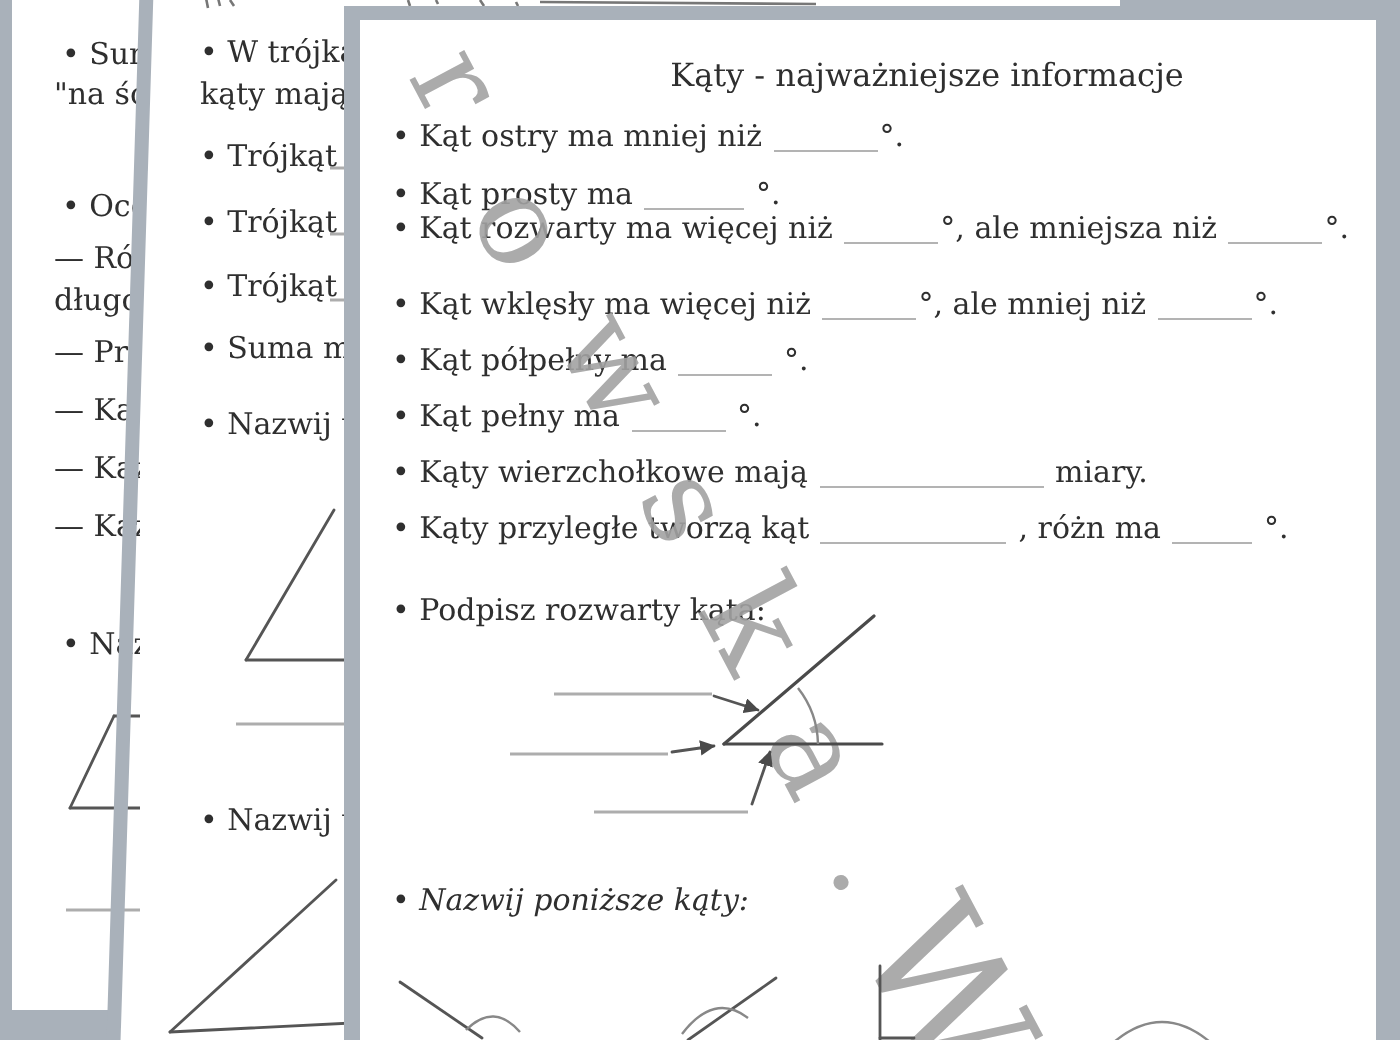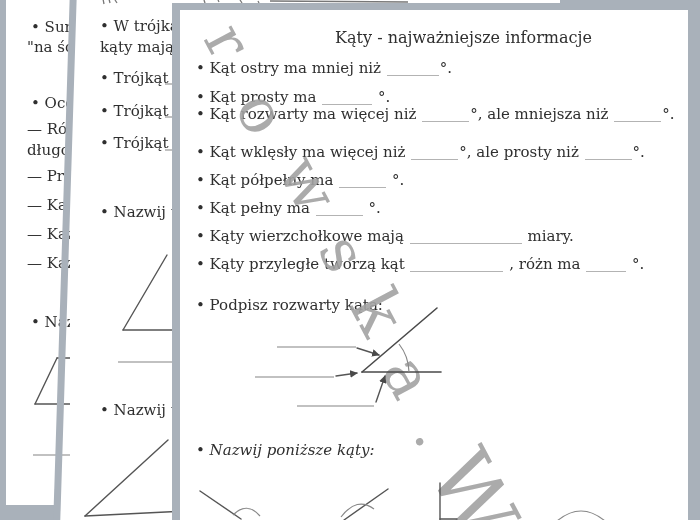--- a/index.html
+++ b/index.html
@@ -90,35 +90,36 @@
         <g>
           <path class="stroke" d="M85,516 L168,440"></path>
           <path class="stroke" d="M85,516 L186,511"></path>
         </g>
       </svg>
     <div class="row" style="left: 100px; top: 16px;">• W trójką</div>
         <div class="row" style="left: 100px; top: 37px;">kąty mają</div>
         <div class="row" style="left: 100px; top: 68px;">• Trójkąt</div>
         <div class="row" style="left: 100px; top: 101px;">• Trójkąt</div>
         <div class="row" style="left: 100px; top: 133px;">• Trójkąt</div>
+        <div class="row" style="left: 100px; top: 164px;">• Suma m</div>
         <div class="row" style="left: 100px; top: 202px;">• Nazwij t</div>
         <div class="row" style="left: 100px; top: 400px;">• Nazwij t</div>
       </div>
   </div>
 
   <div id="page2-edge"></div>
 
   <div id="page3" class="page">
     <div class="g">
       <div id="title">Kąty - najważniejsze informacje</div>
       <div id="bullets">
           <div class="brow" style="top: 58px;"><span>• Kąt ostry ma mniej niż </span><span class="blank" style="width: 52px;"></span><span>°.</span></div>
           <div class="brow" style="top: 87px;"><span>• Kąt prosty ma </span><span class="blank" style="width: 50px;"></span><span> °.</span></div>
           <div class="brow" style="top: 104px;"><span>• Kąt rozwarty ma więcej niż </span><span class="blank" style="width: 47px;"></span><span>°, ale mniejsza niż </span><span class="blank" style="width: 47px;"></span><span>°.</span></div>
-          <div class="brow" style="top: 142px;"><span>• Kąt wklęsły ma więcej niż </span><span class="blank" style="width: 47px;"></span><span>°, ale prosty niż </span><span class="blank" style="width: 47px;"></span><span>°.</span></div>
+          <div class="brow" style="top: 142px;"><span>• Kąt wklęsły ma więcej niż </span><span class="blank" style="width: 47px;"></span><span>°, ale mniej niż </span><span class="blank" style="width: 47px;"></span><span>°.</span></div>
           <div class="brow" style="top: 170px;"><span>• Kąt półpełny ma </span><span class="blank" style="width: 47px;"></span><span> °.</span></div>
           <div class="brow" style="top: 198px;"><span>• Kąt pełny ma </span><span class="blank" style="width: 47px;"></span><span> °.</span></div>
           <div class="brow" style="top: 226px;"><span>• Kąty wierzchołkowe mają </span><span class="blank" style="width: 112px;"></span><span> miary.</span></div>
           <div class="brow" style="top: 254px;"><span>• Kąty przyległe tworzą kąt </span><span class="blank" style="width: 93px;"></span><span> , różn ma </span><span class="blank" style="width: 40px;"></span><span> °.</span></div>
           <div class="brow" style="top: 295px;"><span>• Podpisz rozwarty kąta:</span></div>
           <div class="brow" style="top: 440px; font-style: italic;"><span>• Nazwij poniższe kąty:</span></div>
         </div>
     </div>
     <div id="p3-left" class="bstrip"></div>
     <div id="p3-top" class="bstrip"></div>

